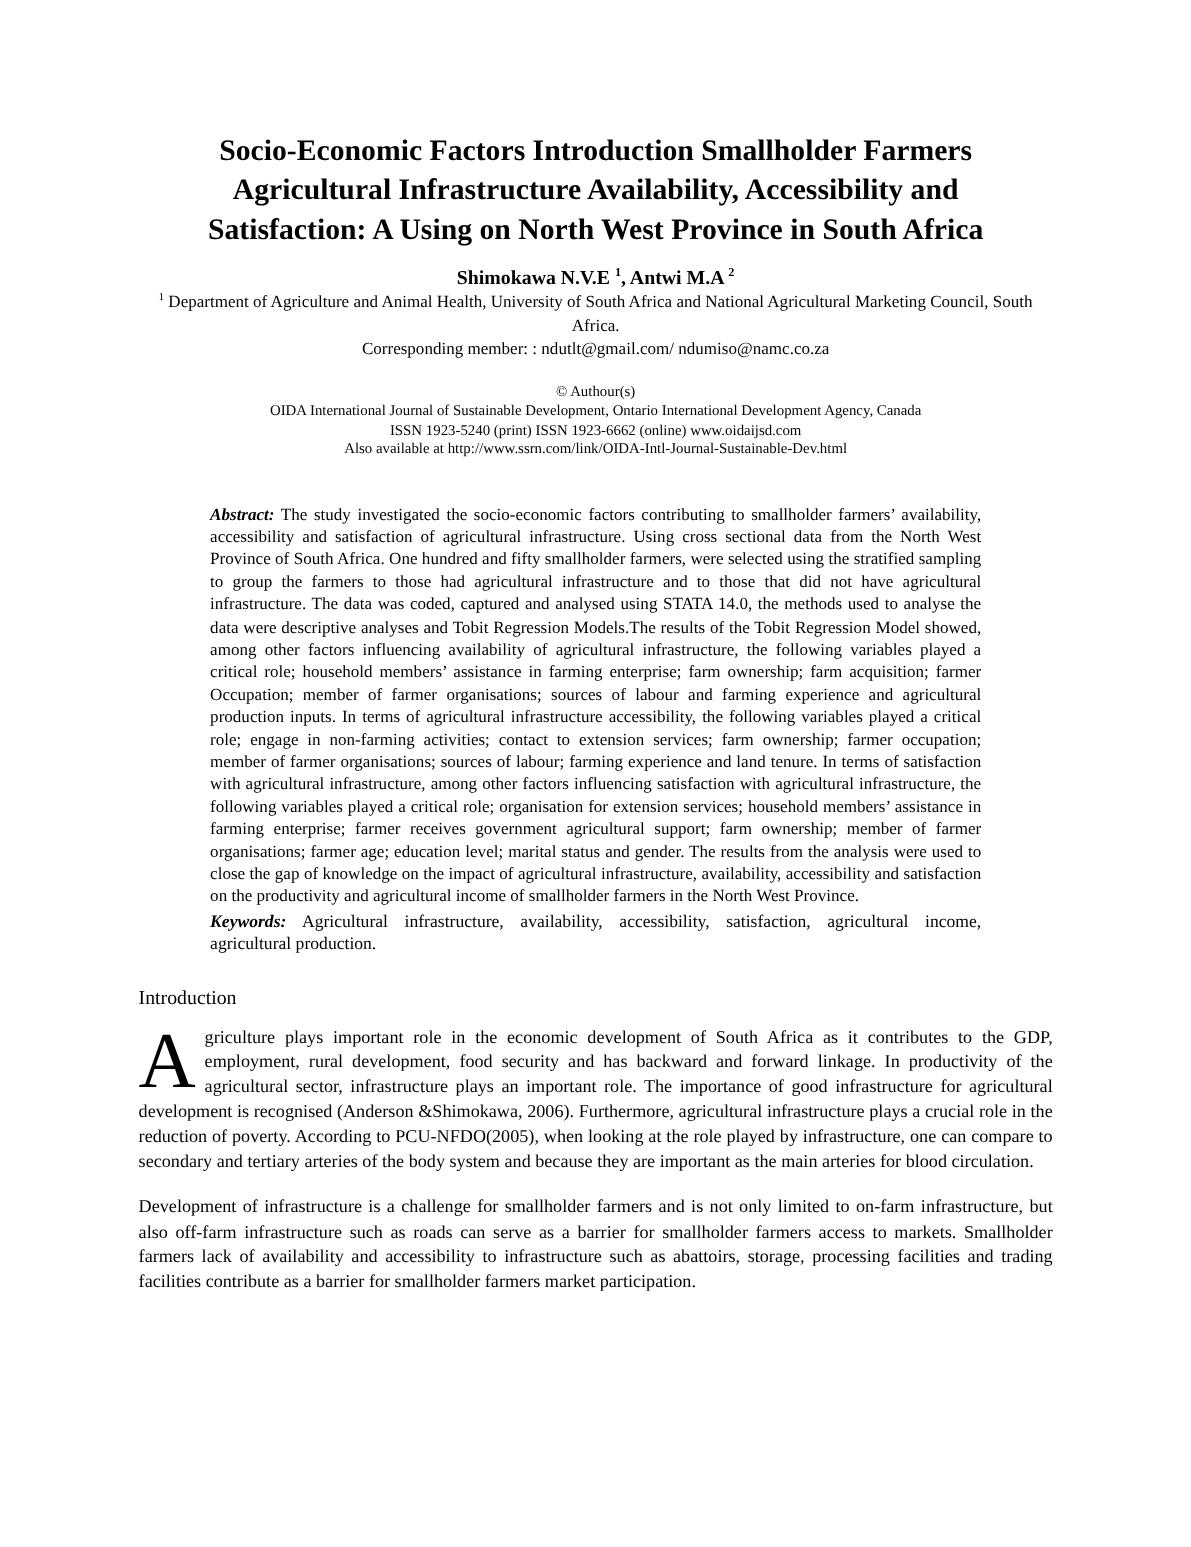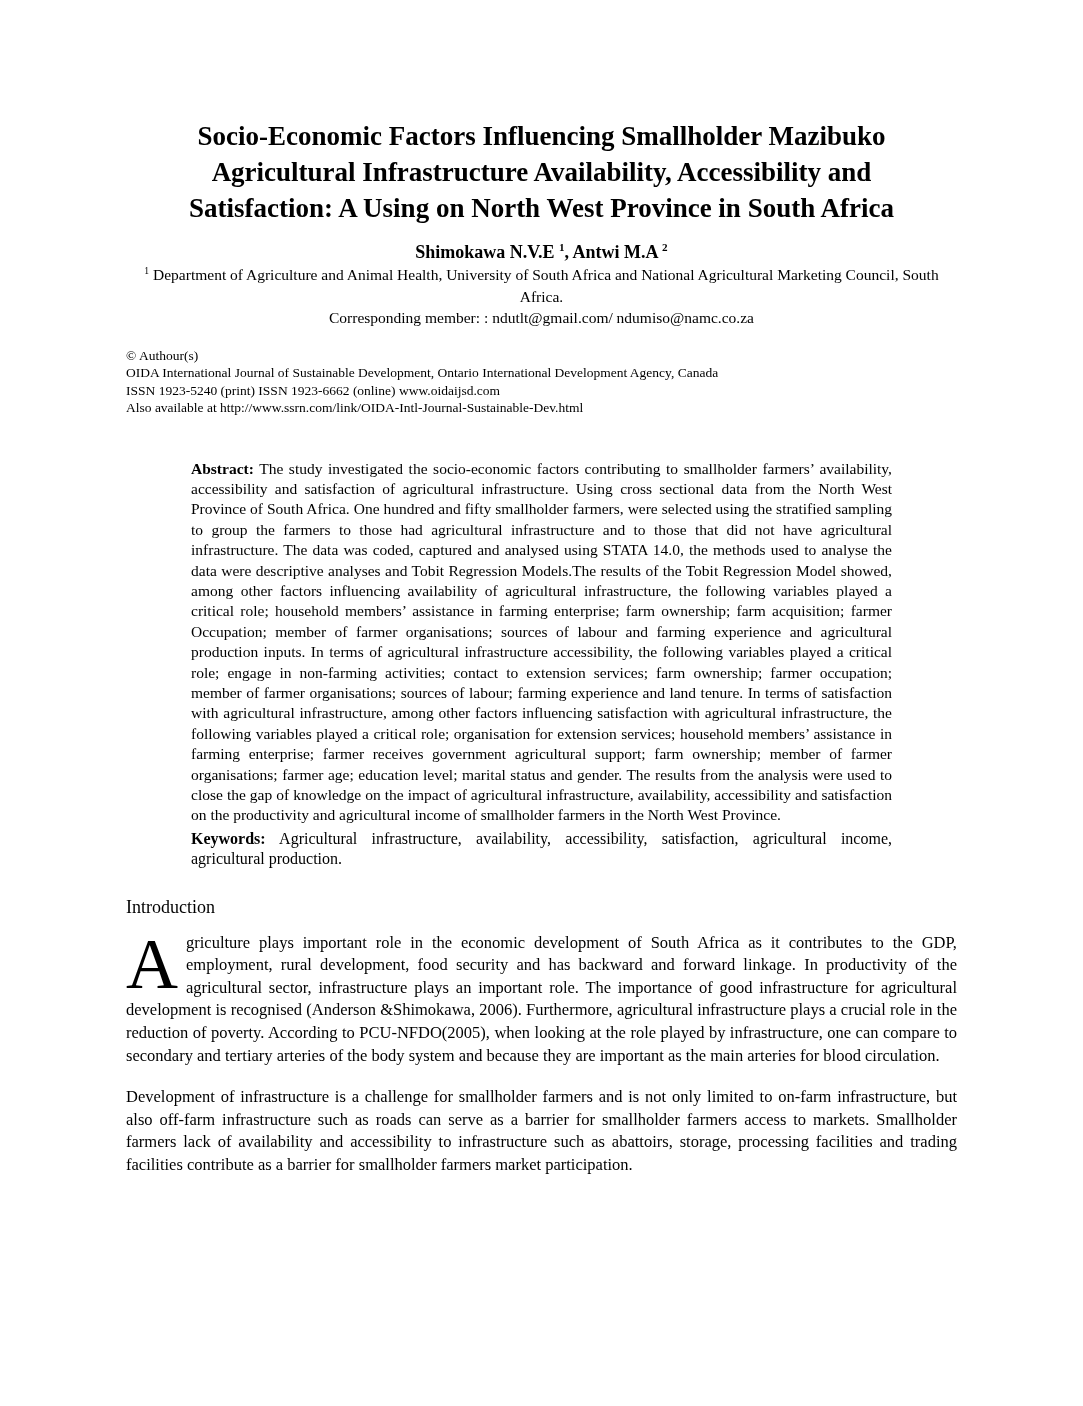--- a/index.html
+++ b/index.html
@@ -27,37 +27,38 @@
     font-size: 18px;
     line-height: 24px;
     margin: 0;
   }
   .affiliations {
     text-align: center;
     font-size: 15.5px;
     line-height: 21.5px;
   }
   .copyright {
+    text-align: center;
     font-size: 13.5px;
     line-height: 17.5px;
     margin-top: 18px;
   }
   .abstract-block {
     margin: 42px 65px 0 65px;
     text-align: justify;
     font-size: 15.5px;
     line-height: 20.4px;
   }
   .keywords-block {
     margin: 3px 65px 0 65px;
     text-align: justify;
     font-size: 16px;
     line-height: 20.4px;
   }
-  .b { font-weight: bold; }
+  .b { font-weight: bold; font-style: italic; }
   sup { font-size: 0.62em; vertical-align: super; line-height: 0; }
   .section-heading {
     text-align: left;
     font-weight: normal;
     font-size: 18px;
     margin-top: 26px;
     line-height: 22px;
   }
   .body-para {
     text-align: justify;
@@ -72,21 +73,21 @@
     line-height: 58px;
     padding: 3px 8px 0 0;
   }
 </style>
 </head>
 <body>
 
 <div class="page">
 
   <h1 class="title">
-    <div>Socio-Economic Factors Influencing Smallholder Mazibuko</div>
+    <div>Socio-Economic Factors Introduction Smallholder Farmers</div>
     <div>Agricultural Infrastructure Availability, Accessibility and</div>
     <div>Satisfaction: A Using on North West Province in South Africa</div>
   </h1>
 
   <div class="authors"><span>Shimokawa N.V.E </span><sup>1</sup><span>, Antwi M.A </span><sup>2</sup></div>
 
   <div class="affiliations">
     <div><sup>1</sup><span> Department of Agriculture and Animal Health, University of South Africa and National Agricultural Marketing Council, South Africa.</span></div>
     <div>Corresponding member: : ndutlt@gmail.com/ ndumiso@namc.co.za</div>
   </div>

